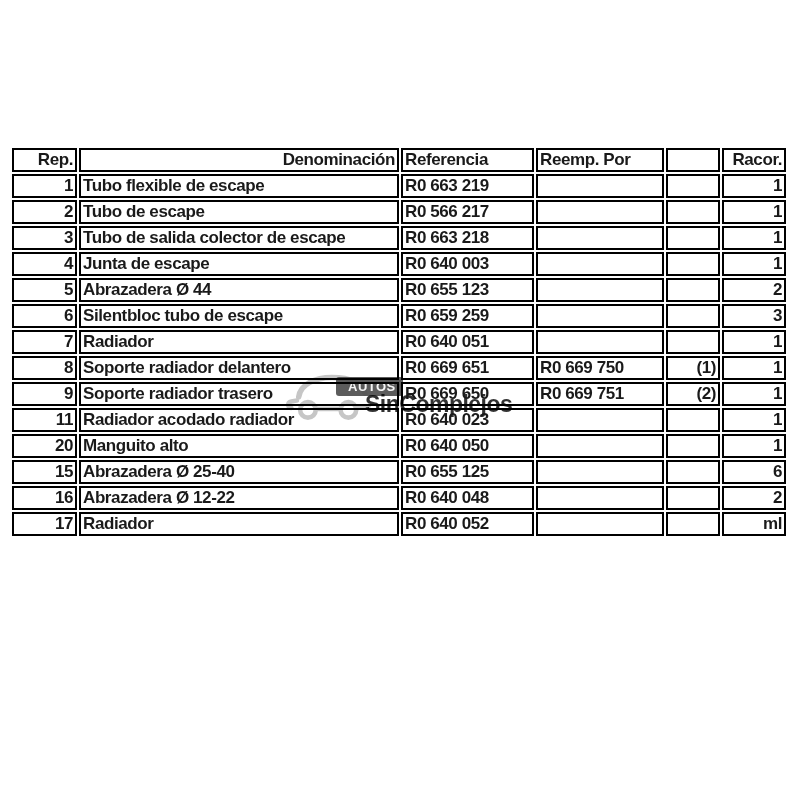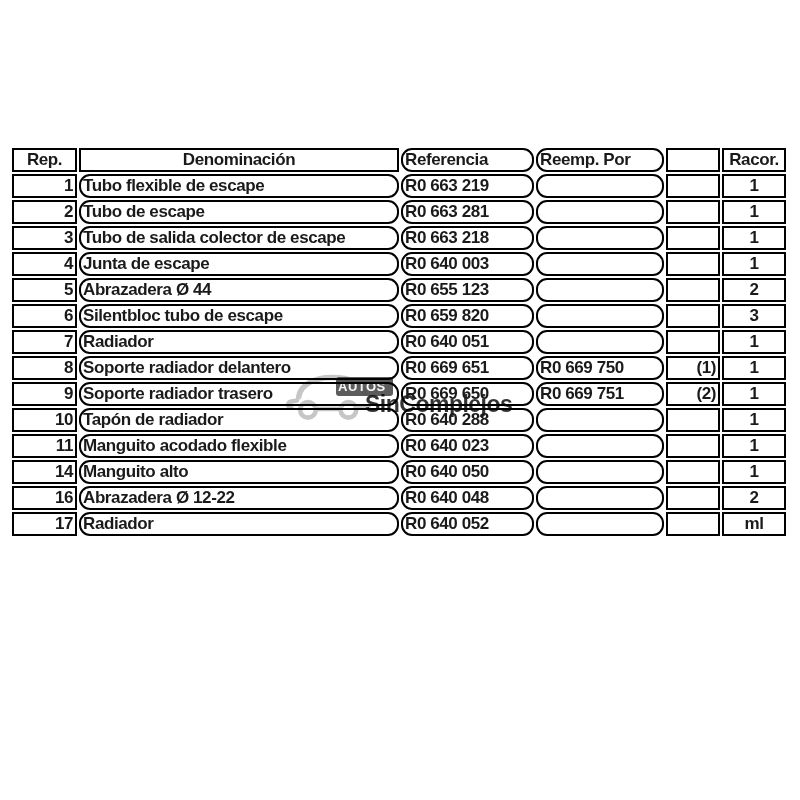--- a/index.html
+++ b/index.html
@@ -38,21 +38,21 @@
   }
   #wm-badge {
     position: absolute;
     left: 52px;
     top: 8px;
     background: #4f4f4f;
     color: #f5f5f5;
     font-weight: 700;
     font-size: 13px;
     line-height: 13px;
-    padding: 3px 7px 3px 2px;
+    padding: 3px 7px 3px 12px;
     border-radius: 3px;
     letter-spacing: 0.5px;
     opacity: 0.92;
   }
   #wm-brand {
     position: absolute;
     left: 81px;
     top: 22px;
     font-size: 23px;
     font-weight: 700;
@@ -88,22 +88,22 @@
     vertical-align: middle;
     box-sizing: border-box;
   }
   col.c-rep   { width: 65px; }
   col.c-den   { width: 320px; }
   col.c-ref   { width: 133px; }
   col.c-reemp { width: 128px; }
   col.c-nota  { width: 54px; }
   col.c-cant  { width: 64px; }
 
-  .al-c { text-align: center; }
-  .al-l { text-align: left;  padding-left: 4px; border-radius: 11px; }
+  .al-c { text-align: right; }
+  .al-l { text-align: left;  padding-left: 4px; }
   .al-r { text-align: right; padding-right: 5px; }
   .nota-cell { text-align: right; padding-right: 10px; }
 </style>
 </head>
 <body>
 
 <div id="stage">
 
   <div id="watermark">
     <svg id="wm-car" viewBox="0 0 100 54" fill="none">
@@ -142,21 +142,21 @@
           <td class="al-r">1</td>
           <td class="al-l">Tubo flexible de escape</td>
           <td class="al-l">R0 663 219</td>
           <td class="al-l"></td>
           <td class="nota-cell"></td>
           <td class="al-c">1</td>
         </tr>
         <tr>
           <td class="al-r">2</td>
           <td class="al-l">Tubo de escape</td>
-          <td class="al-l">R0 663 281</td>
+          <td class="al-l">R0 566 217</td>
           <td class="al-l"></td>
           <td class="nota-cell"></td>
           <td class="al-c">1</td>
         </tr>
         <tr>
           <td class="al-r">3</td>
           <td class="al-l">Tubo de salida colector de escape</td>
           <td class="al-l">R0 663 218</td>
           <td class="al-l"></td>
           <td class="nota-cell"></td>
@@ -174,21 +174,21 @@
           <td class="al-r">5</td>
           <td class="al-l">Abrazadera Ø 44</td>
           <td class="al-l">R0 655 123</td>
           <td class="al-l"></td>
           <td class="nota-cell"></td>
           <td class="al-c">2</td>
         </tr>
         <tr>
           <td class="al-r">6</td>
           <td class="al-l">Silentbloc tubo de escape</td>
-          <td class="al-l">R0 659 820</td>
+          <td class="al-l">R0 659 259</td>
           <td class="al-l"></td>
           <td class="nota-cell"></td>
           <td class="al-c">3</td>
         </tr>
         <tr>
           <td class="al-r">7</td>
           <td class="al-l">Radiador</td>
           <td class="al-l">R0 640 051</td>
           <td class="al-l"></td>
           <td class="nota-cell"></td>
@@ -204,42 +204,42 @@
         </tr>
         <tr>
           <td class="al-r">9</td>
           <td class="al-l">Soporte radiador trasero</td>
           <td class="al-l">R0 669 650</td>
           <td class="al-l">R0 669 751</td>
           <td class="nota-cell">(2)</td>
           <td class="al-c">1</td>
         </tr>
         <tr>
-          <td class="al-r">10</td>
-          <td class="al-l">Tapón de radiador</td>
-          <td class="al-l">R0 640 288</td>
-          <td class="al-l"></td>
-          <td class="nota-cell"></td>
-          <td class="al-c">1</td>
-        </tr>
-        <tr>
           <td class="al-r">11</td>
-          <td class="al-l">Manguito acodado flexible</td>
+          <td class="al-l">Radiador acodado radiador</td>
           <td class="al-l">R0 640 023</td>
           <td class="al-l"></td>
           <td class="nota-cell"></td>
           <td class="al-c">1</td>
         </tr>
         <tr>
-          <td class="al-r">14</td>
+          <td class="al-r">20</td>
           <td class="al-l">Manguito alto</td>
           <td class="al-l">R0 640 050</td>
           <td class="al-l"></td>
           <td class="nota-cell"></td>
           <td class="al-c">1</td>
+        </tr>
+        <tr>
+          <td class="al-r">15</td>
+          <td class="al-l">Abrazadera Ø 25-40</td>
+          <td class="al-l">R0 655 125</td>
+          <td class="al-l"></td>
+          <td class="nota-cell"></td>
+          <td class="al-c">6</td>
         </tr>
         <tr>
           <td class="al-r">16</td>
           <td class="al-l">Abrazadera Ø 12-22</td>
           <td class="al-l">R0 640 048</td>
           <td class="al-l"></td>
           <td class="nota-cell"></td>
           <td class="al-c">2</td>
         </tr>
         <tr>

